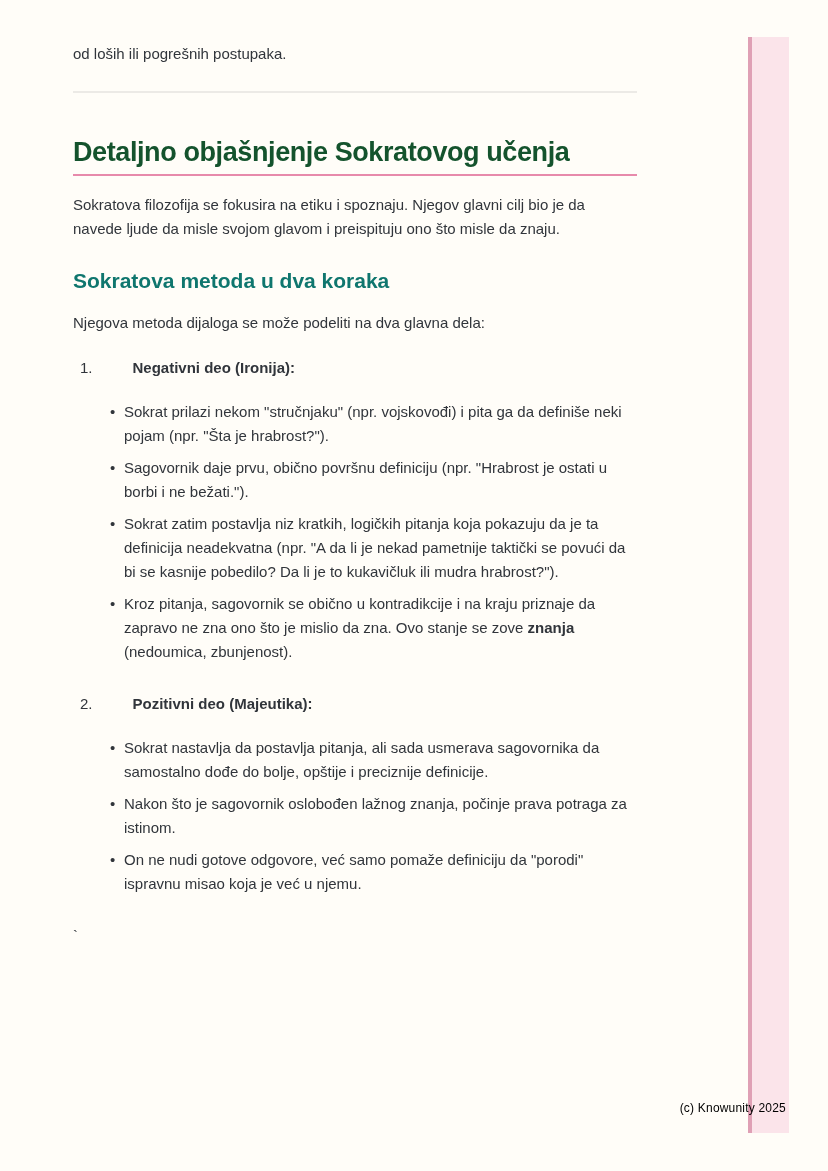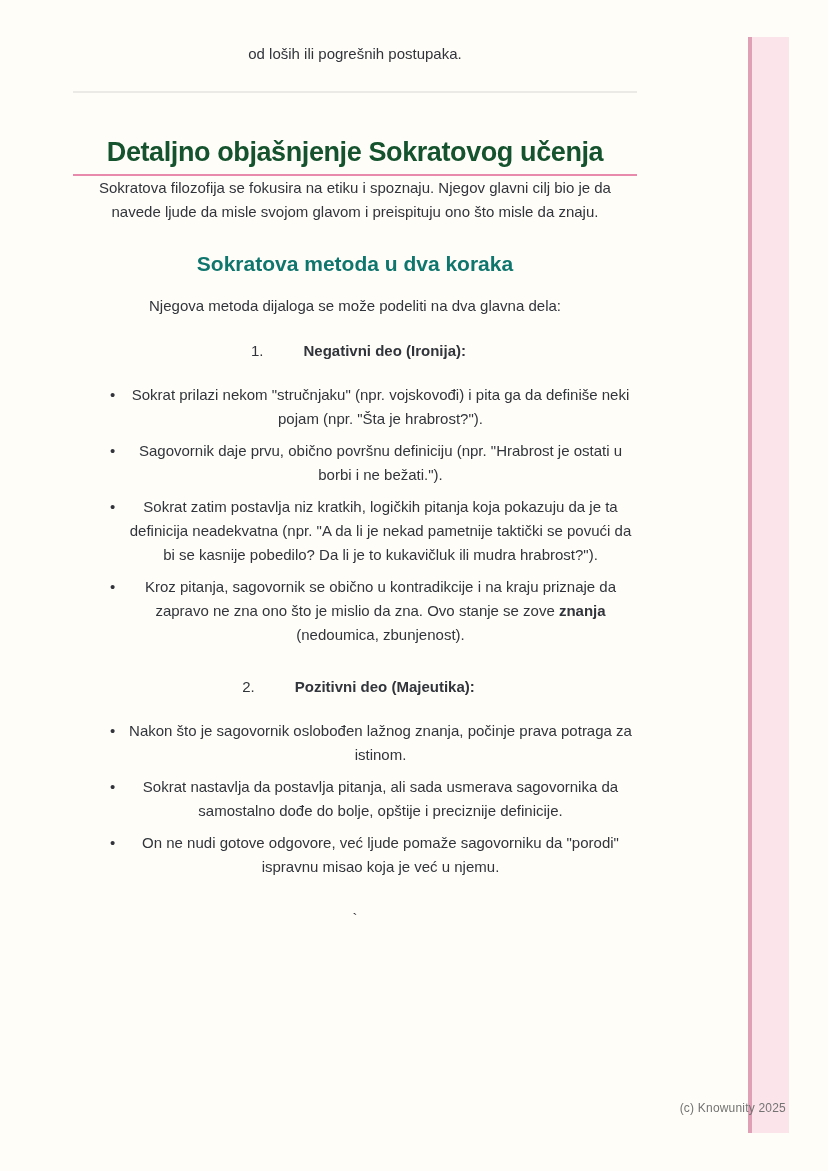--- a/index.html
+++ b/index.html
@@ -1,15 +1,15 @@
 <!DOCTYPE html>
 <html><head>
 <meta charset="utf-8">
 <style>
-  * { margin: 0; padding: 0; box-sizing: border-box; text-align: center; }
+  * { margin: 0; padding: 0; box-sizing: border-box; }
   html, body { width: 828px; height: 1171px; }
   body {
     position: relative;
     width: 828px;
     height: 1171px;
     background: #fffdf8;
     font-family: "Liberation Sans", "DejaVu Sans", sans-serif;
     color: #31353b;
     overflow: hidden;
   }
@@ -41,21 +41,21 @@
   h1.main-h {
     margin-top: 43px;
     font-size: 27px;
     line-height: 32px;
     font-weight: 700;
     letter-spacing: -0.4px;
     color: #14532d;
     padding-bottom: 6px;
     border-bottom: 2px solid #e78aab;
   }
-  .lead { }
+  .lead { margin-top: 17px; }
   h2.sub-h {
     margin-top: 26px;
     font-size: 21px;
     line-height: 28px;
     font-weight: 700;
     color: #0f766e;
   }
   .method-intro { margin-top: 16px; }
   ol.steps { list-style: none; margin-top: 21px; padding-left: 7px; }
   .step-head { line-height: 24px; }
@@ -76,21 +76,21 @@
   li.step-item + li.step-item { margin-top: 28px; }
   ul.bullets { margin-bottom: 28px; }
   .stray { margin-top: 19px; font-size: 15px; }
   .copyright {
     position: absolute;
     top: 1100px;
     right: 42px;
     z-index: 3;
     font-size: 12px;
     line-height: 16px;
-    color: #737373;
+    color: #000000;
     letter-spacing: 0.2px;
   }
   strong.inline-bold { font-weight: 700; }
 </style>
 </head>
 <body>
 
 <div class="edge-stripe"></div>
 
 <div class="content">
@@ -117,23 +117,23 @@
         <li><span>Sagovornik daje prvu, obično površnu definiciju (npr. "Hrabrost je ostati u borbi i ne bežati.").</span></li>
         <li><span>Sokrat zatim postavlja niz kratkih, logičkih pitanja koja pokazuju da je ta definicija neadekvatna (npr. "A da li je nekad pametnije taktički se povući da bi se kasnije pobedilo? Da li je to kukavičluk ili mudra hrabrost?").</span></li>
         <li><span>Kroz pitanja, sagovornik se obično u kontradikcije i na kraju priznaje da zapravo ne zna ono što je mislio da zna. Ovo stanje se zove </span><strong class="inline-bold">znanja</strong><span> (nedoumica, zbunjenost).</span></li>
       </ul>
     </li>
     <li class="step-item">
       <div class="step-head">
         <span class="step-num">2.</span><strong>Pozitivni deo (Majeutika):</strong>
       </div>
       <ul class="bullets">
+        <li><span>Sokrat nastavlja da postavlja pitanja, ali sada usmerava sagovornika da samostalno dođe do bolje, opštije i preciznije definicije.</span></li>
         <li><span>Nakon što je sagovornik oslobođen lažnog znanja, počinje prava potraga za istinom.</span></li>
-        <li><span>Sokrat nastavlja da postavlja pitanja, ali sada usmerava sagovornika da samostalno dođe do bolje, opštije i preciznije definicije.</span></li>
-        <li><span>On ne nudi gotove odgovore, već ljude pomaže sagovorniku da "porodi" ispravnu misao koja je već u njemu.</span></li>
+        <li><span>On ne nudi gotove odgovore, već samo pomaže definiciju da "porodi" ispravnu misao koja je već u njemu.</span></li>
       </ul>
     </li>
   </ol>
 
   <div class="stray">`</div>
 
 </div>
 
 <div class="copyright">(c) Knowunity 2025</div>
 

